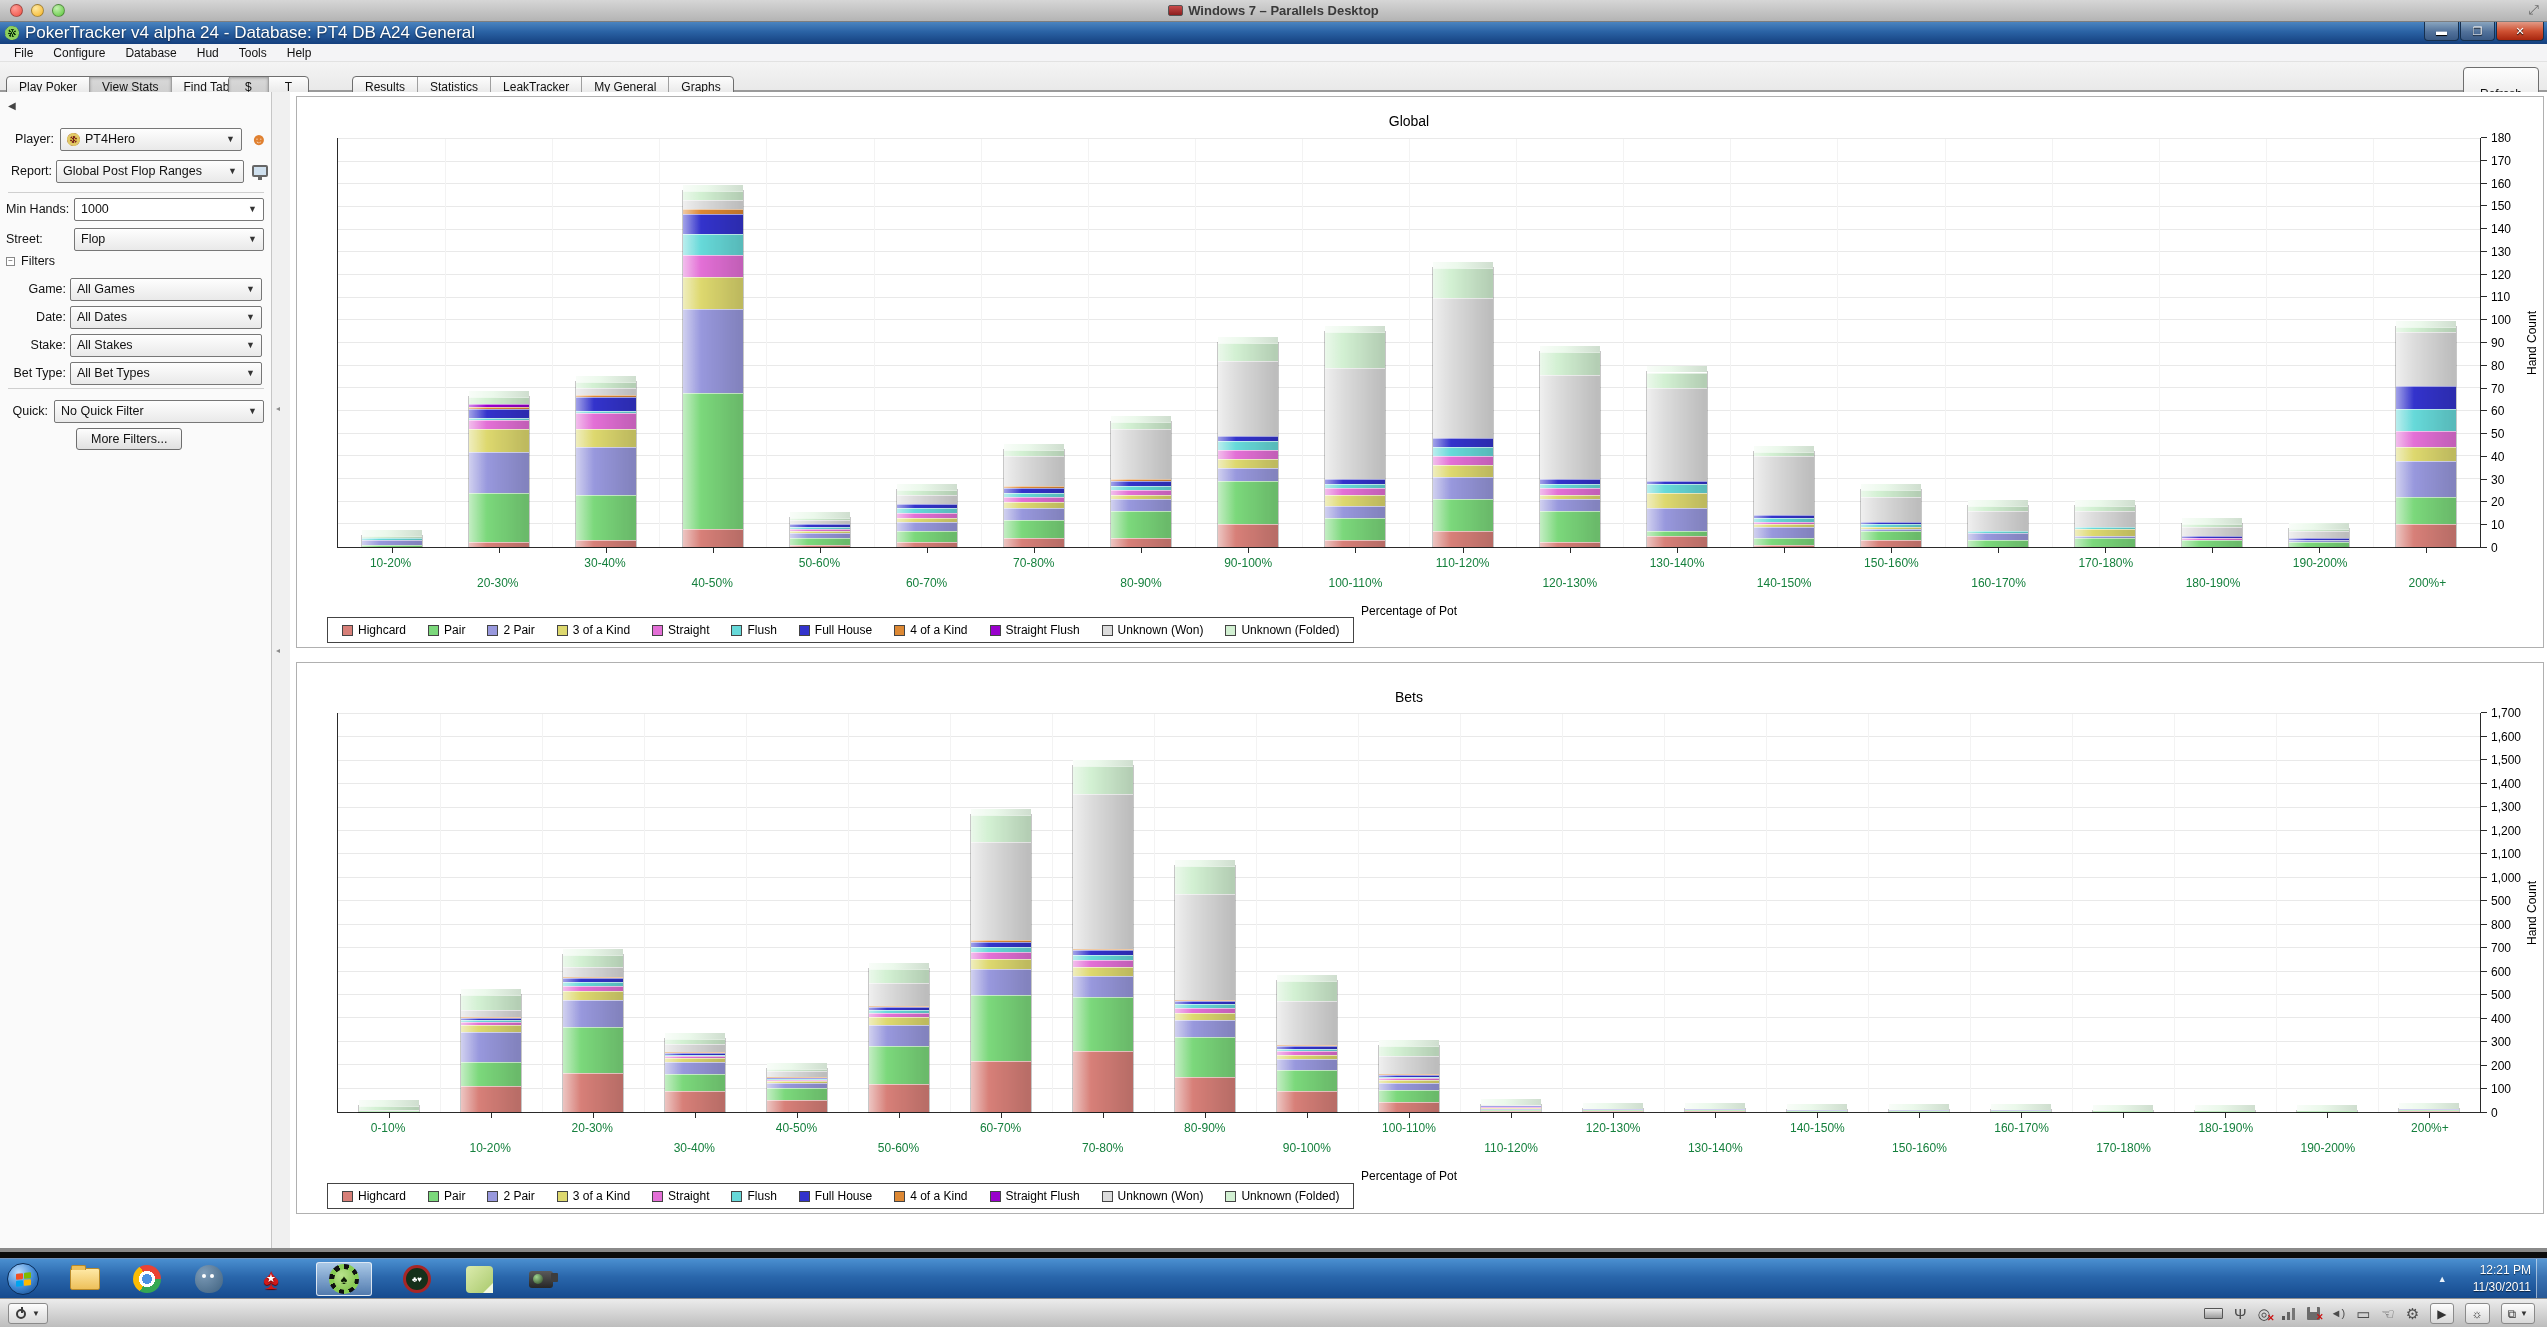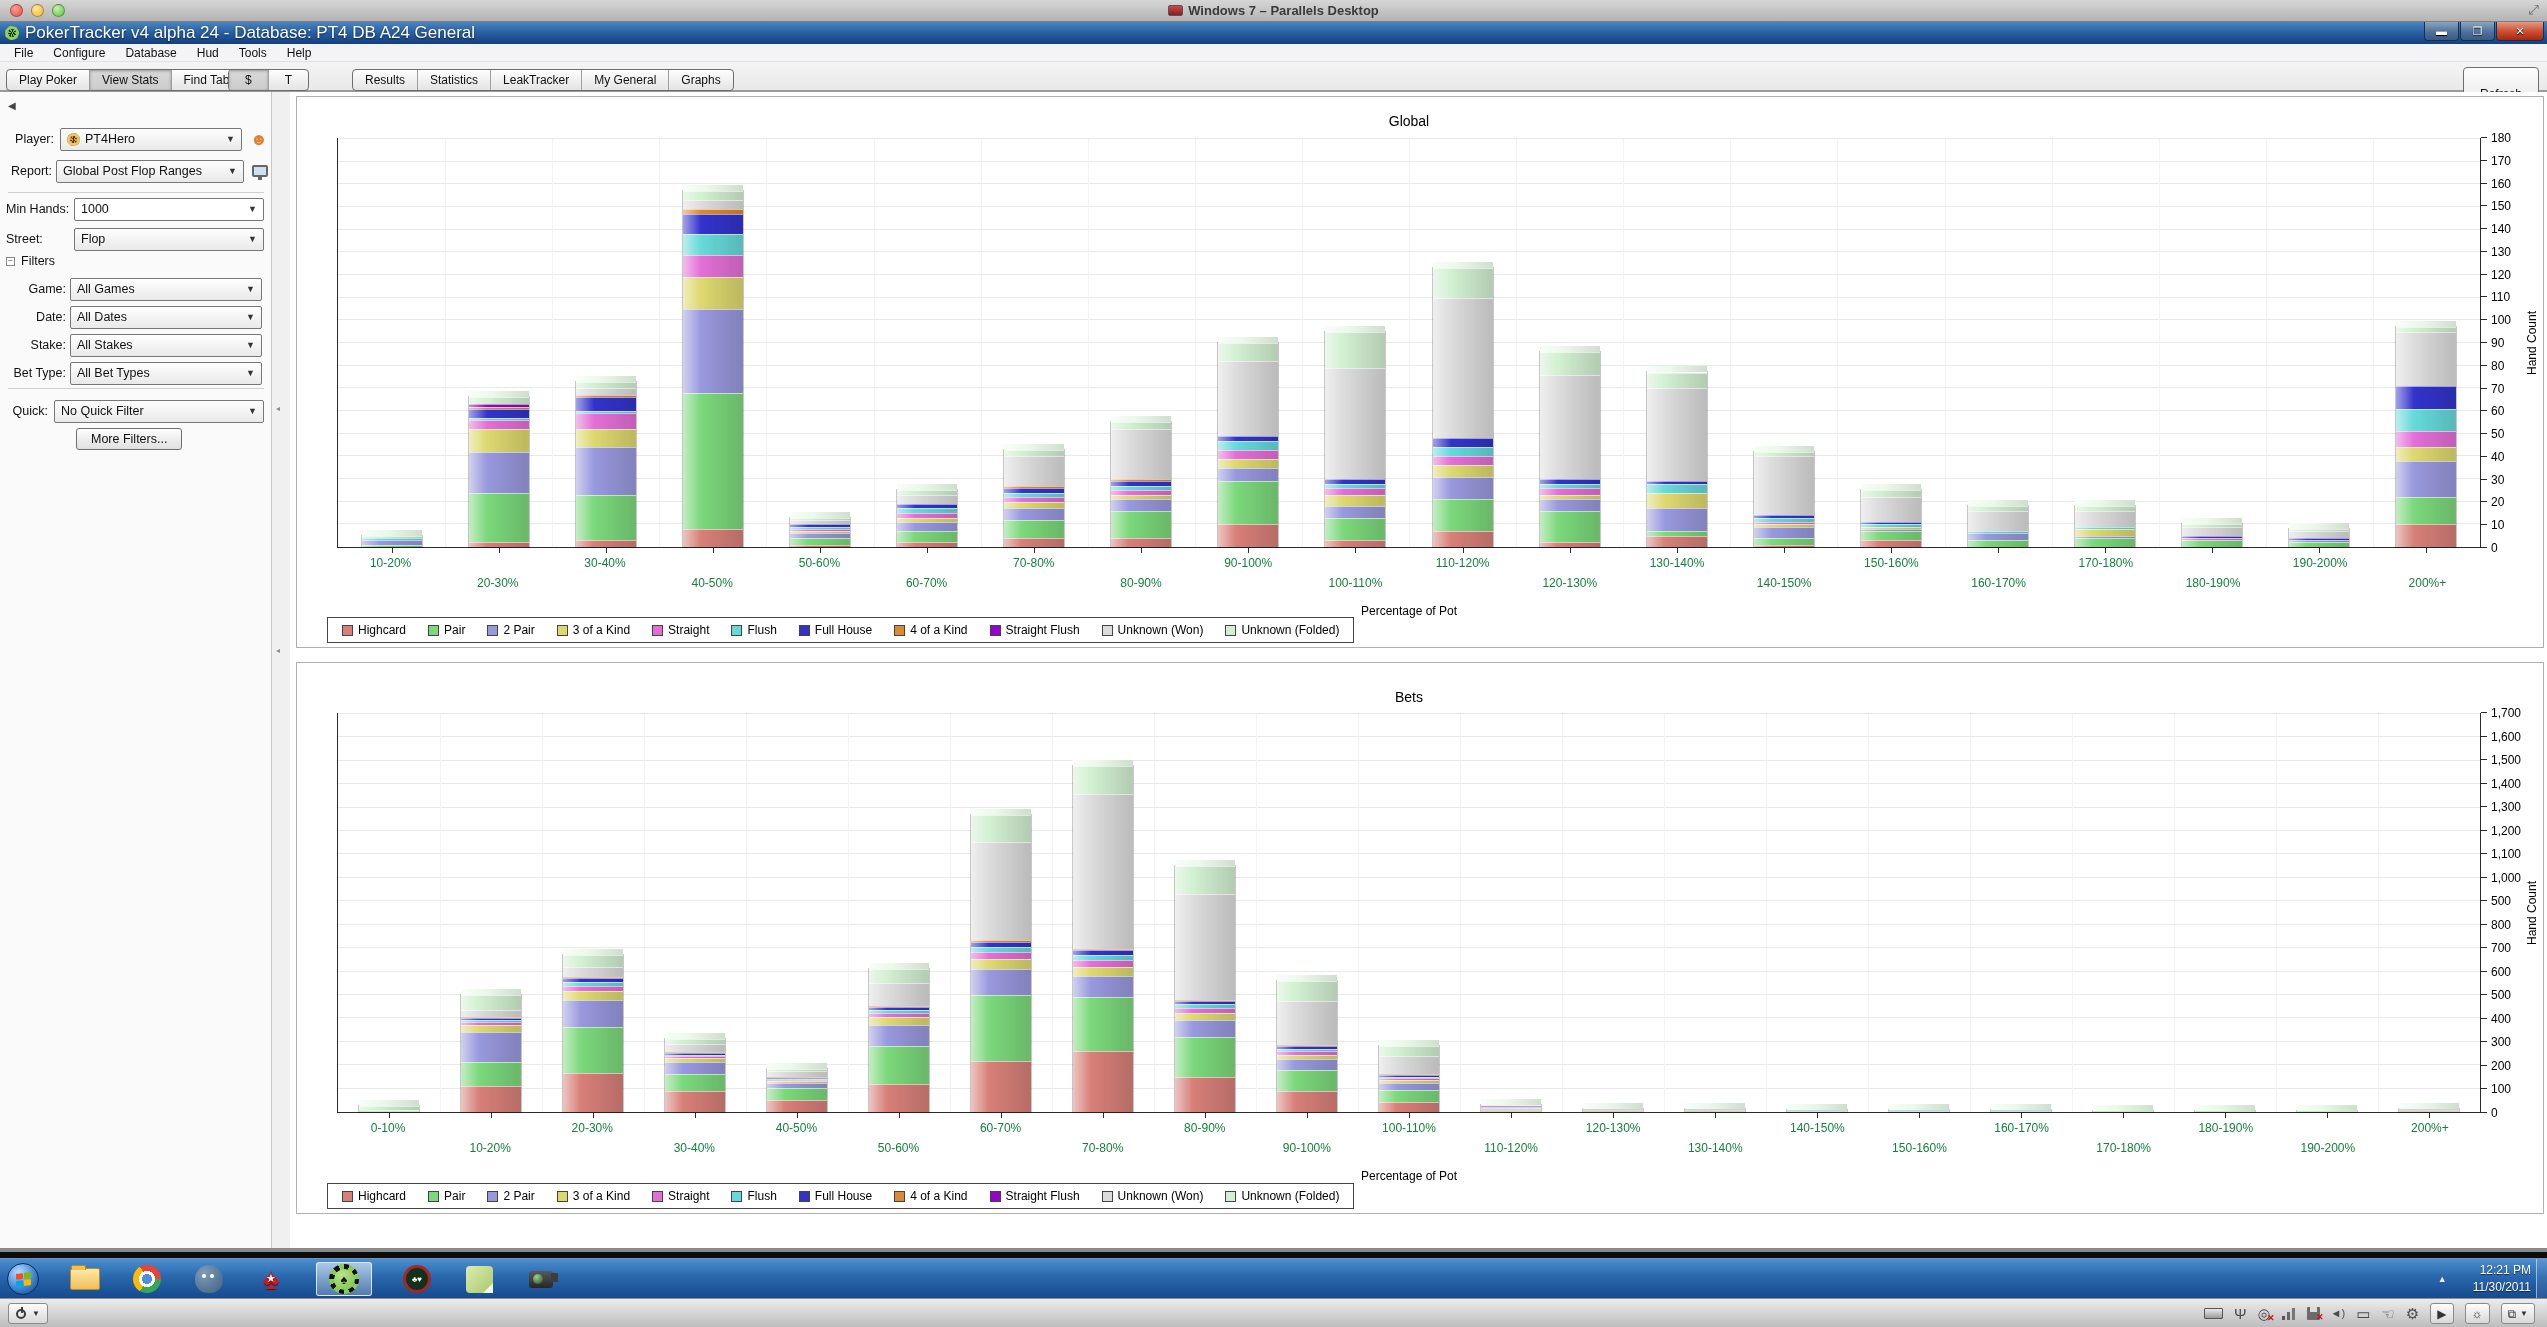--- a/index.html
+++ b/index.html
@@ -31,21 +31,21 @@
     background:linear-gradient(#89a5bf,#51719a 55%,#3a5a85);color:#fff;font-size:11px;
     display:flex;align-items:center;justify-content:center;text-shadow:0 1px 1px #000;}
   .winbtn.close{width:48px;background:linear-gradient(#e29a86,#cf5233 50%,#a8260e);}
 
   
   .menubar{position:absolute;left:0;top:44px;width:100%;height:18px;background:#f4f4f6;
     display:flex;align-items:center;padding-left:4px;border-bottom:1px solid #e2e2e2;}
   .menuitem{font-size:12px;color:#111;padding:1px 10px;}
   .toolbar{position:absolute;left:0;top:62px;width:100%;height:30px;background:linear-gradient(#f4f4f4,#e9e9e9);
     border-bottom:2px solid #9a9a9a;}
-  .tgroup{position:absolute;top:7px;display:inline-flex;border:1px solid #6e6e6e;border-radius:4px;overflow:hidden;
+  .tgroup{position:absolute;top:14px;display:inline-flex;border:1px solid #6e6e6e;border-radius:4px;overflow:hidden;
     background:linear-gradient(#fdfdfd,#e4e4e4);align-items:flex-end;}
   .tbtn{border:none;background:transparent;border-right:1px solid #9f9f9f;padding:3px 12px;font-size:12px;color:#111;}
   .tbtn:last-child{border-right:none;}
   .tbtn.pressed{background:linear-gradient(#d9d9d9,#cccccc);box-shadow:inset 0 1px 3px rgba(0,0,0,.3);}
   .refreshbtn{position:absolute;right:8px;top:5px;border:1px solid #6e6e6e;border-radius:4px;
     background:linear-gradient(#fdfdfd,#e0e0e0);font-size:12px;padding:19px 16px;color:#111;}
 
   
   .mainarea{position:absolute;left:0;top:92px;width:100%;height:1158px;background:#f0f0f0;}
   .sidebar{position:absolute;left:0;top:0;width:272px;height:100%;background:#fafafa;border-right:1px solid #c6c6c6;}

